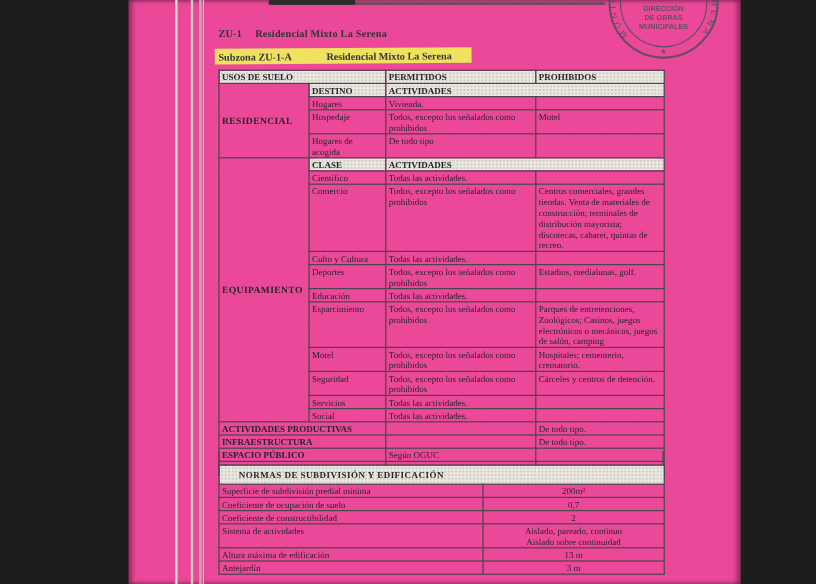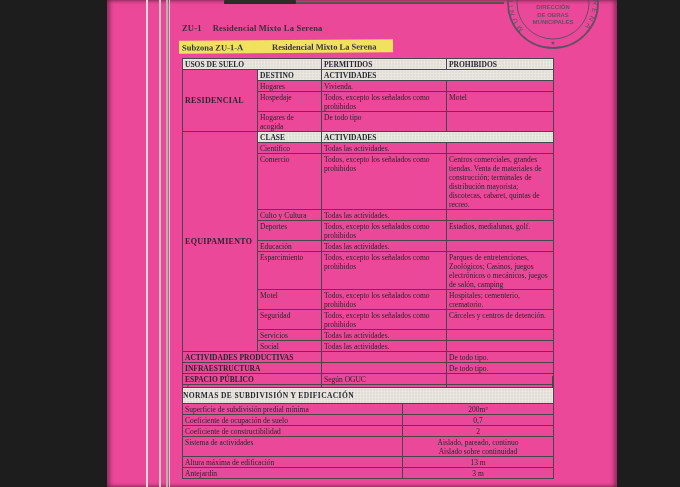--- a/index.html
+++ b/index.html
@@ -54,21 +54,21 @@
   }
   th{font-weight:bold;}
   th.hl{
     background-color:#eae7e0;
     background-image:radial-gradient(#c3bfb5 0.5px, transparent 0.6px);
     background-size:3px 3px;
   }
   th.left{text-align:left;}
   td.grp{font-weight:bold;vertical-align:middle;font-size:8px;letter-spacing:.3px;}
   td.val{text-align:center;}
-  th.title{padding:3px 0;letter-spacing:.4px;font-family:Liberation Serif, serif;}
+  th.title{padding:3px 16px;letter-spacing:.4px;font-family:Liberation Serif, serif;}
   .gap-strip{
     position:absolute;left:75px;top:376px;width:369px;height:11px;
     border-left:1px solid #46464c;border-right:1px solid #46464c;
   }
   .stamp text{fill:#50515e;font-family:"Liberation Sans","DejaVu Sans",sans-serif;}
 </style>
 </head>
 <body>
 
 <div class="page">

